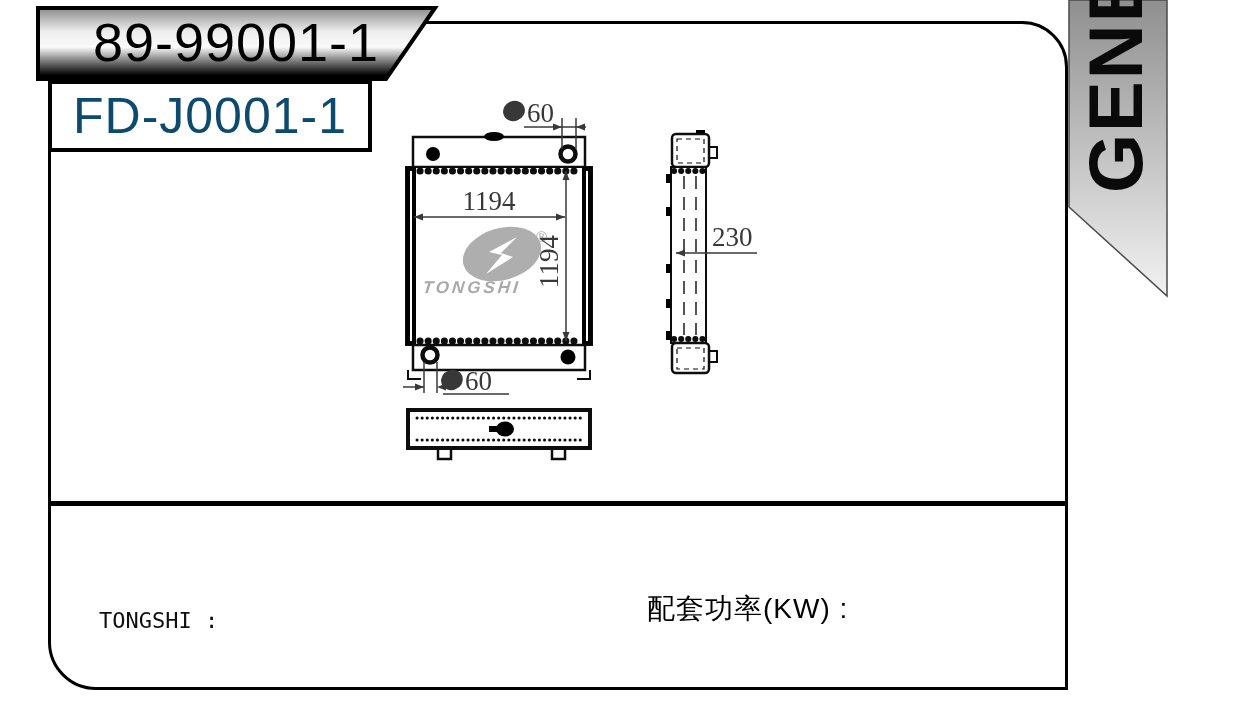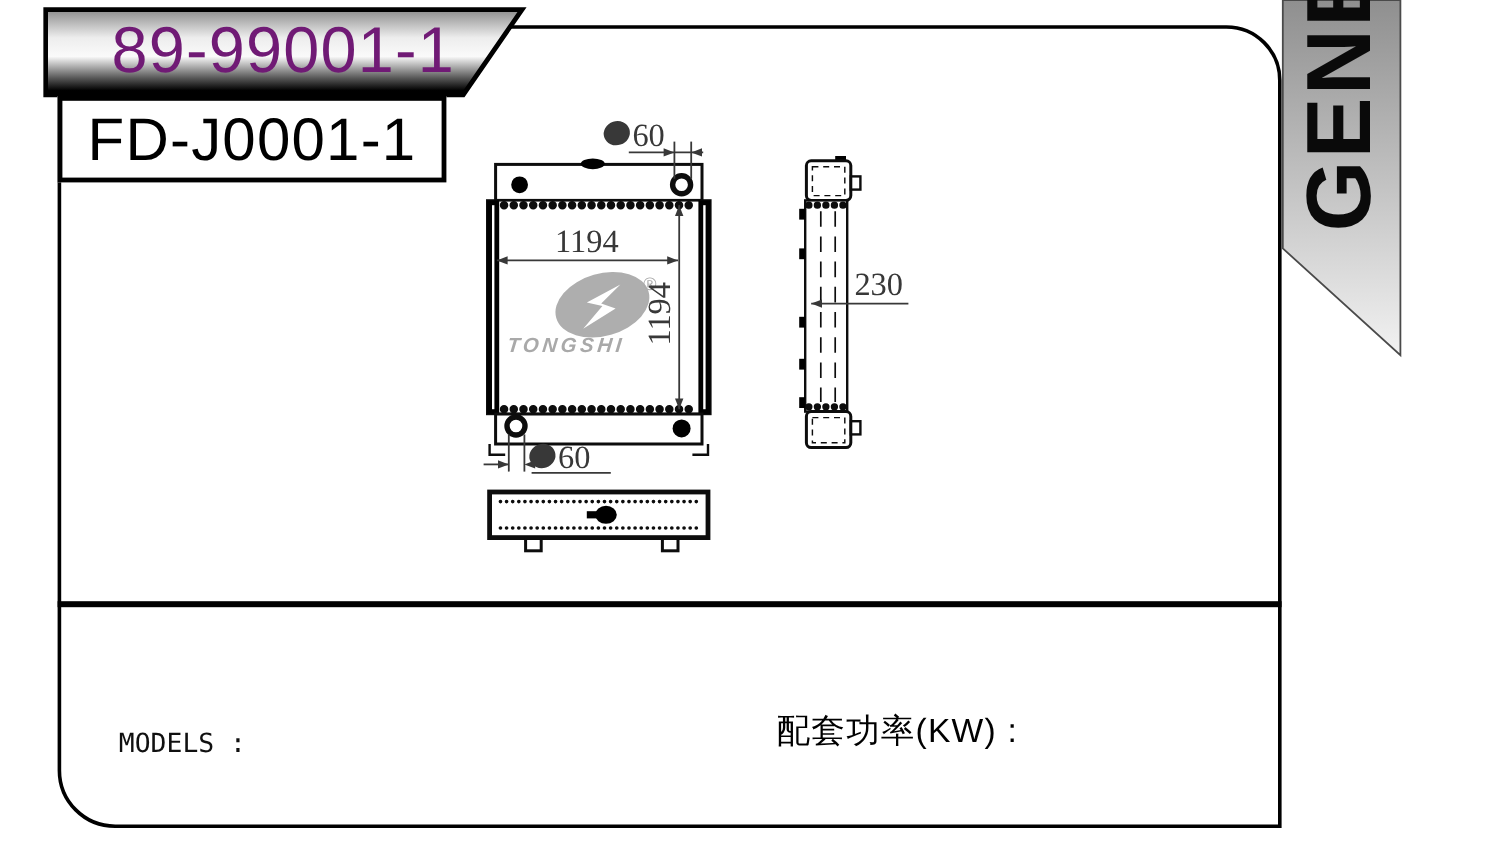--- a/index.html
+++ b/index.html
@@ -5,24 +5,24 @@
   html,body{margin:0;padding:0;background:#fff;}
   .stage{position:relative;width:1240px;height:708px;background:#fff;overflow:hidden;
          font-family:"Liberation Sans",sans-serif;}
   .frame{position:absolute;left:48px;top:21px;width:1014px;height:663px;
          border:3px solid #000;border-radius:3px 46px 0 48px;}
   .divider{position:absolute;left:48px;top:501px;width:1020px;height:5px;background:#000;}
   
   .banner1{position:absolute;left:36px;top:5px;width:406px;height:78px;}
   .banner1 .txt{position:absolute;left:30px;top:5px;width:340px;height:64px;
     display:flex;align-items:center;justify-content:center;
-    color:#701a75;font-size:54px;font-weight:400;letter-spacing:1px;white-space:nowrap;}
+    color:#000000;font-size:54px;font-weight:400;letter-spacing:1px;white-space:nowrap;}
   .banner2{position:absolute;left:48px;top:80px;width:324px;height:72px;background:#fff;
     border:4px solid #000;box-sizing:border-box;display:flex;align-items:center;justify-content:center;}
-  .banner2 .txt{color:#000000;font-size:50px;letter-spacing:1px;white-space:nowrap;}
+  .banner2 .txt{color:#0c4a6e;font-size:50px;letter-spacing:1px;white-space:nowrap;}
   
   .ribbon{position:absolute;left:1066px;top:0;width:106px;height:300px;}
   
   .gfx{position:absolute;left:0;top:0;}
   .dimtext{font-family:"Liberation Serif","DejaVu Serif",serif;font-size:27px;fill:#383838;}
   .wmtext{font-family:"Liberation Sans",sans-serif;font-weight:bold;font-style:italic;
           fill:#a9a9a9;font-size:17px;letter-spacing:3px;}
   
   .specs-en{position:absolute;left:99px;top:531px;color:#101010;
     font-family:"DejaVu Sans Mono","Liberation Mono",monospace;font-size:22px;line-height:36px;white-space:pre;}
@@ -165,21 +165,21 @@
       <linearGradient id="ribGrad" x1="0" y1="0" x2="0" y2="1">
         <stop offset="0" stop-color="#8f8f8f"></stop>
         <stop offset="1" stop-color="#f2f2f2"></stop>
       </linearGradient>
     </defs>
     <polygon points="3,0 101,0 101,296 3,207" fill="url(#ribGrad)" stroke="#4a4a4a" stroke-width="1.5"></polygon>
     <text transform="translate(76 193) rotate(-90)" font-family="Liberation Sans, sans-serif" font-weight="bold" font-size="76" letter-spacing="2" fill="#0a0a0a">GENE</text>
   </svg>
 
   <div class="specs-en">
-    <div>MODELS :</div>
+    <div>TONGSHI :</div>
     
     
   </div>
 
   <div class="specs-cn">
     <div>配套功率(KW) :</div>
     
     
   </div>
 

